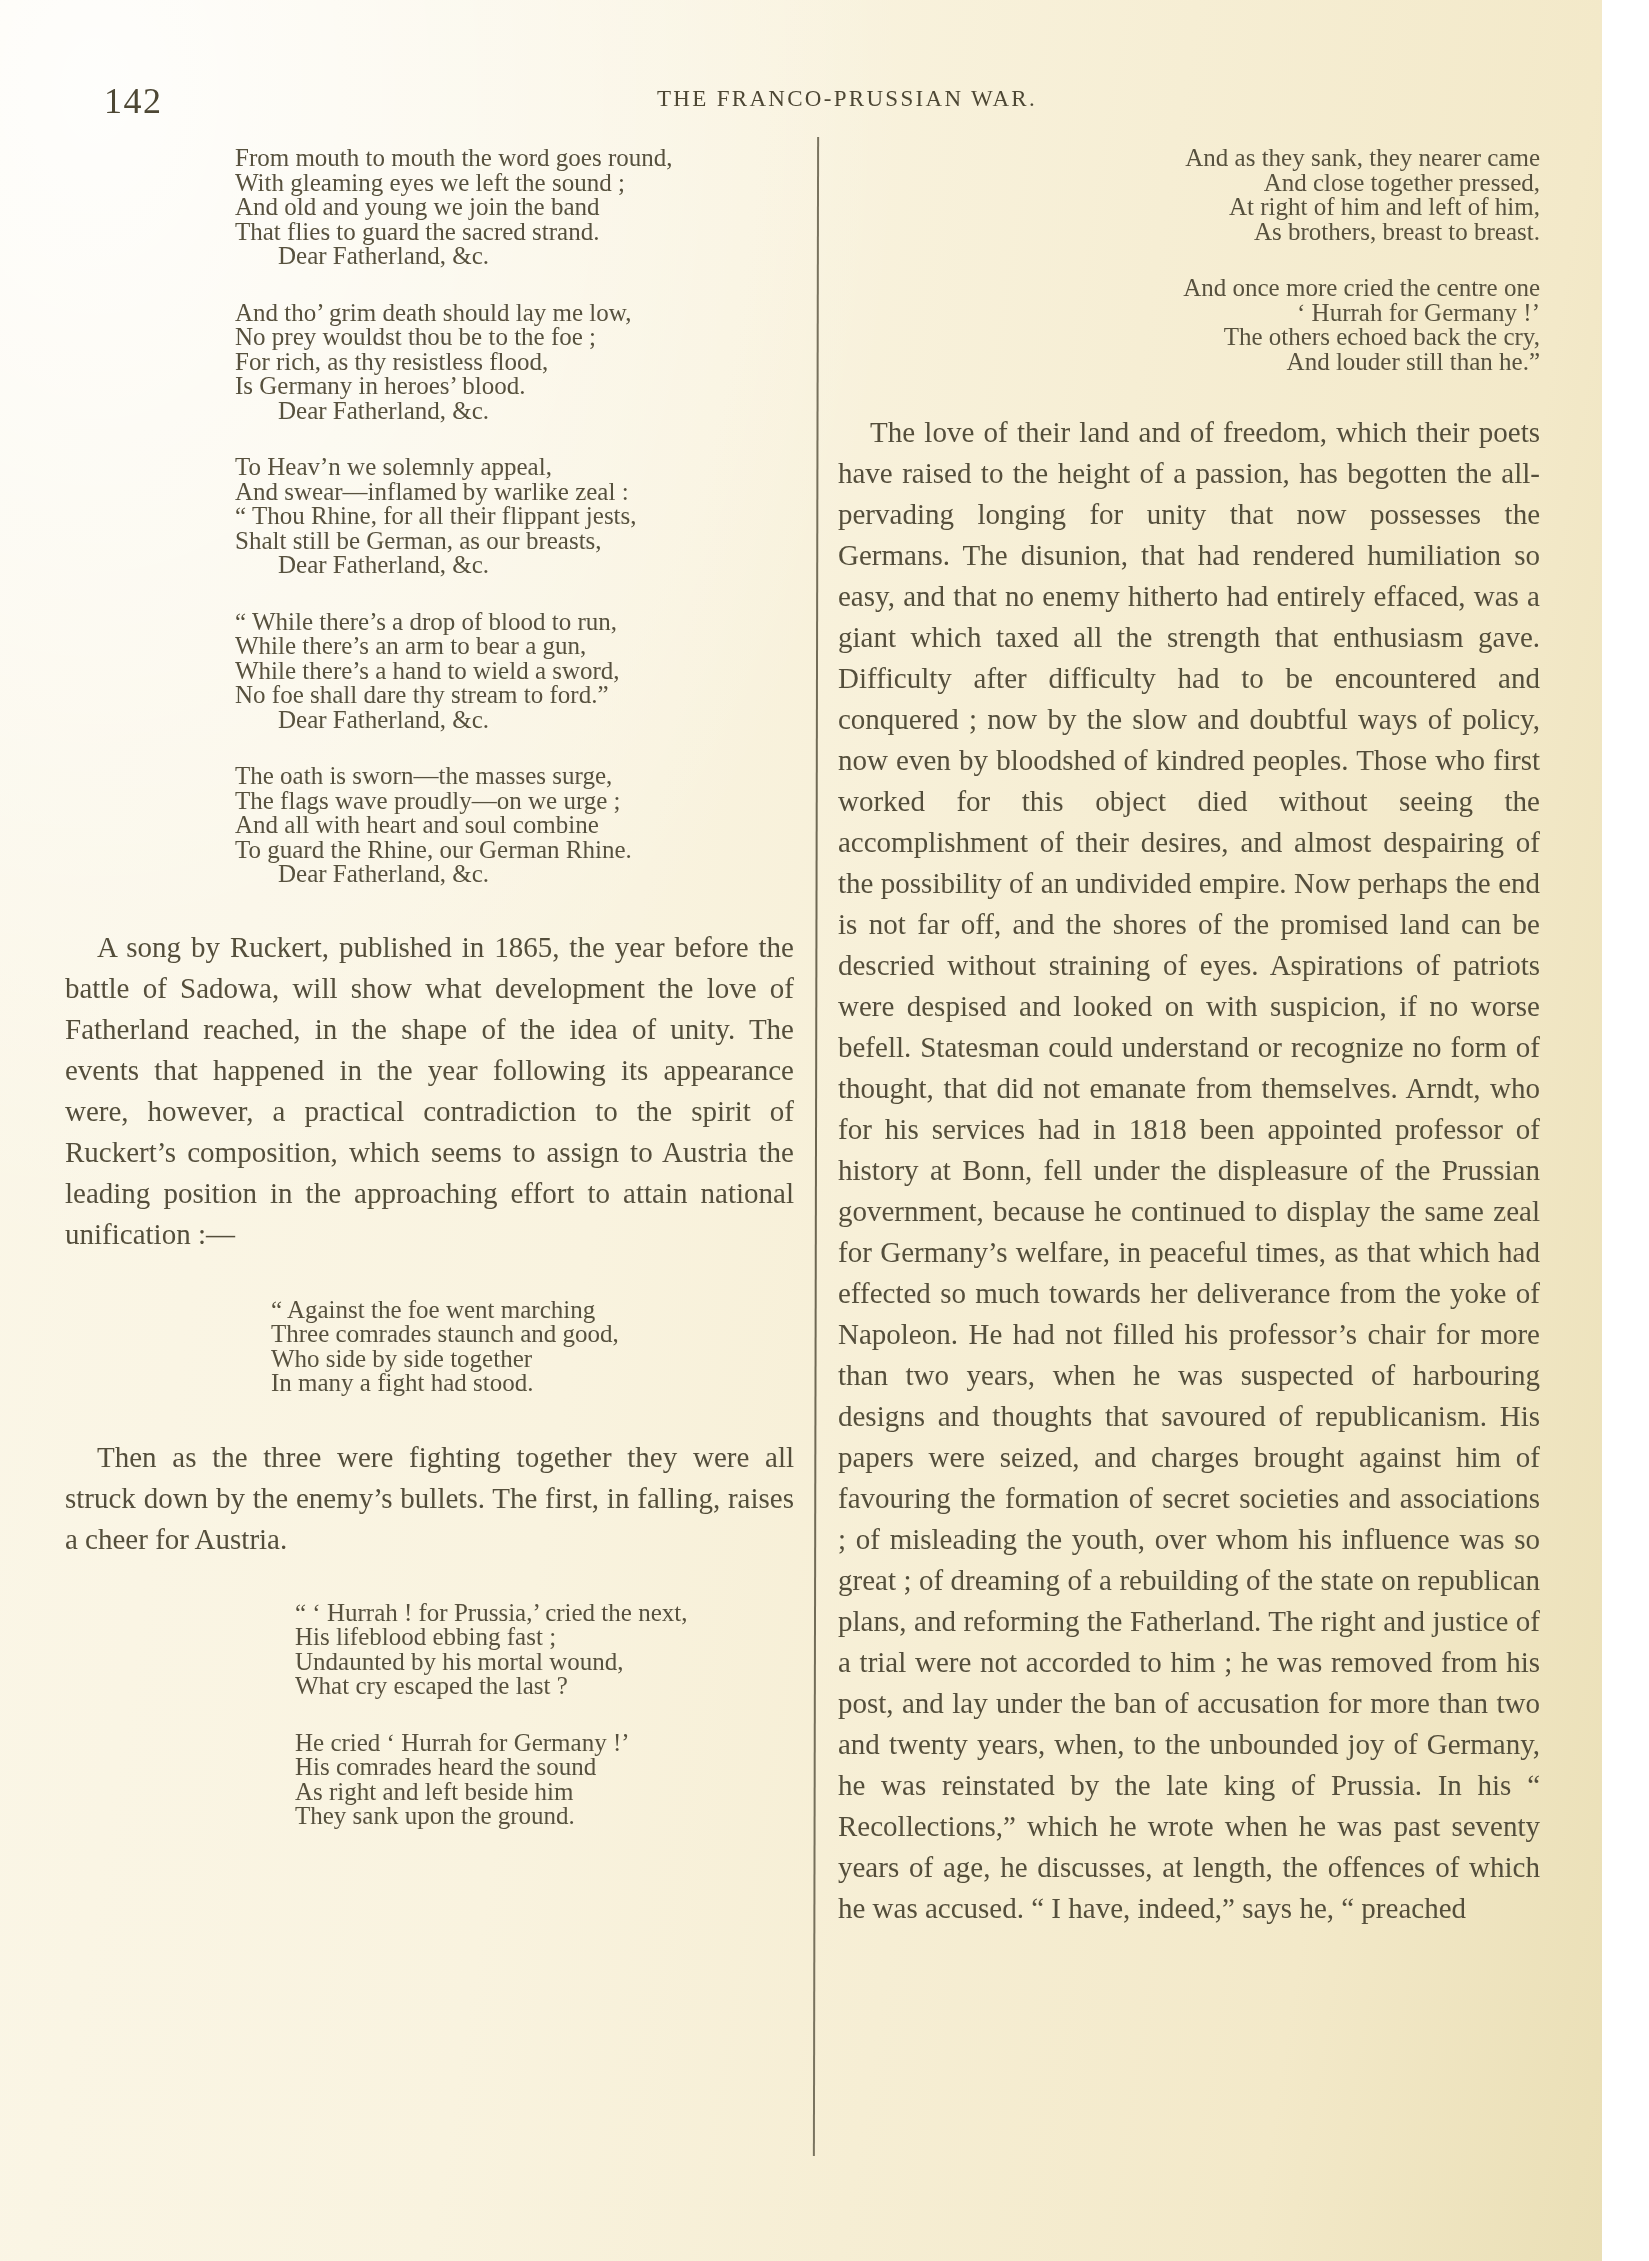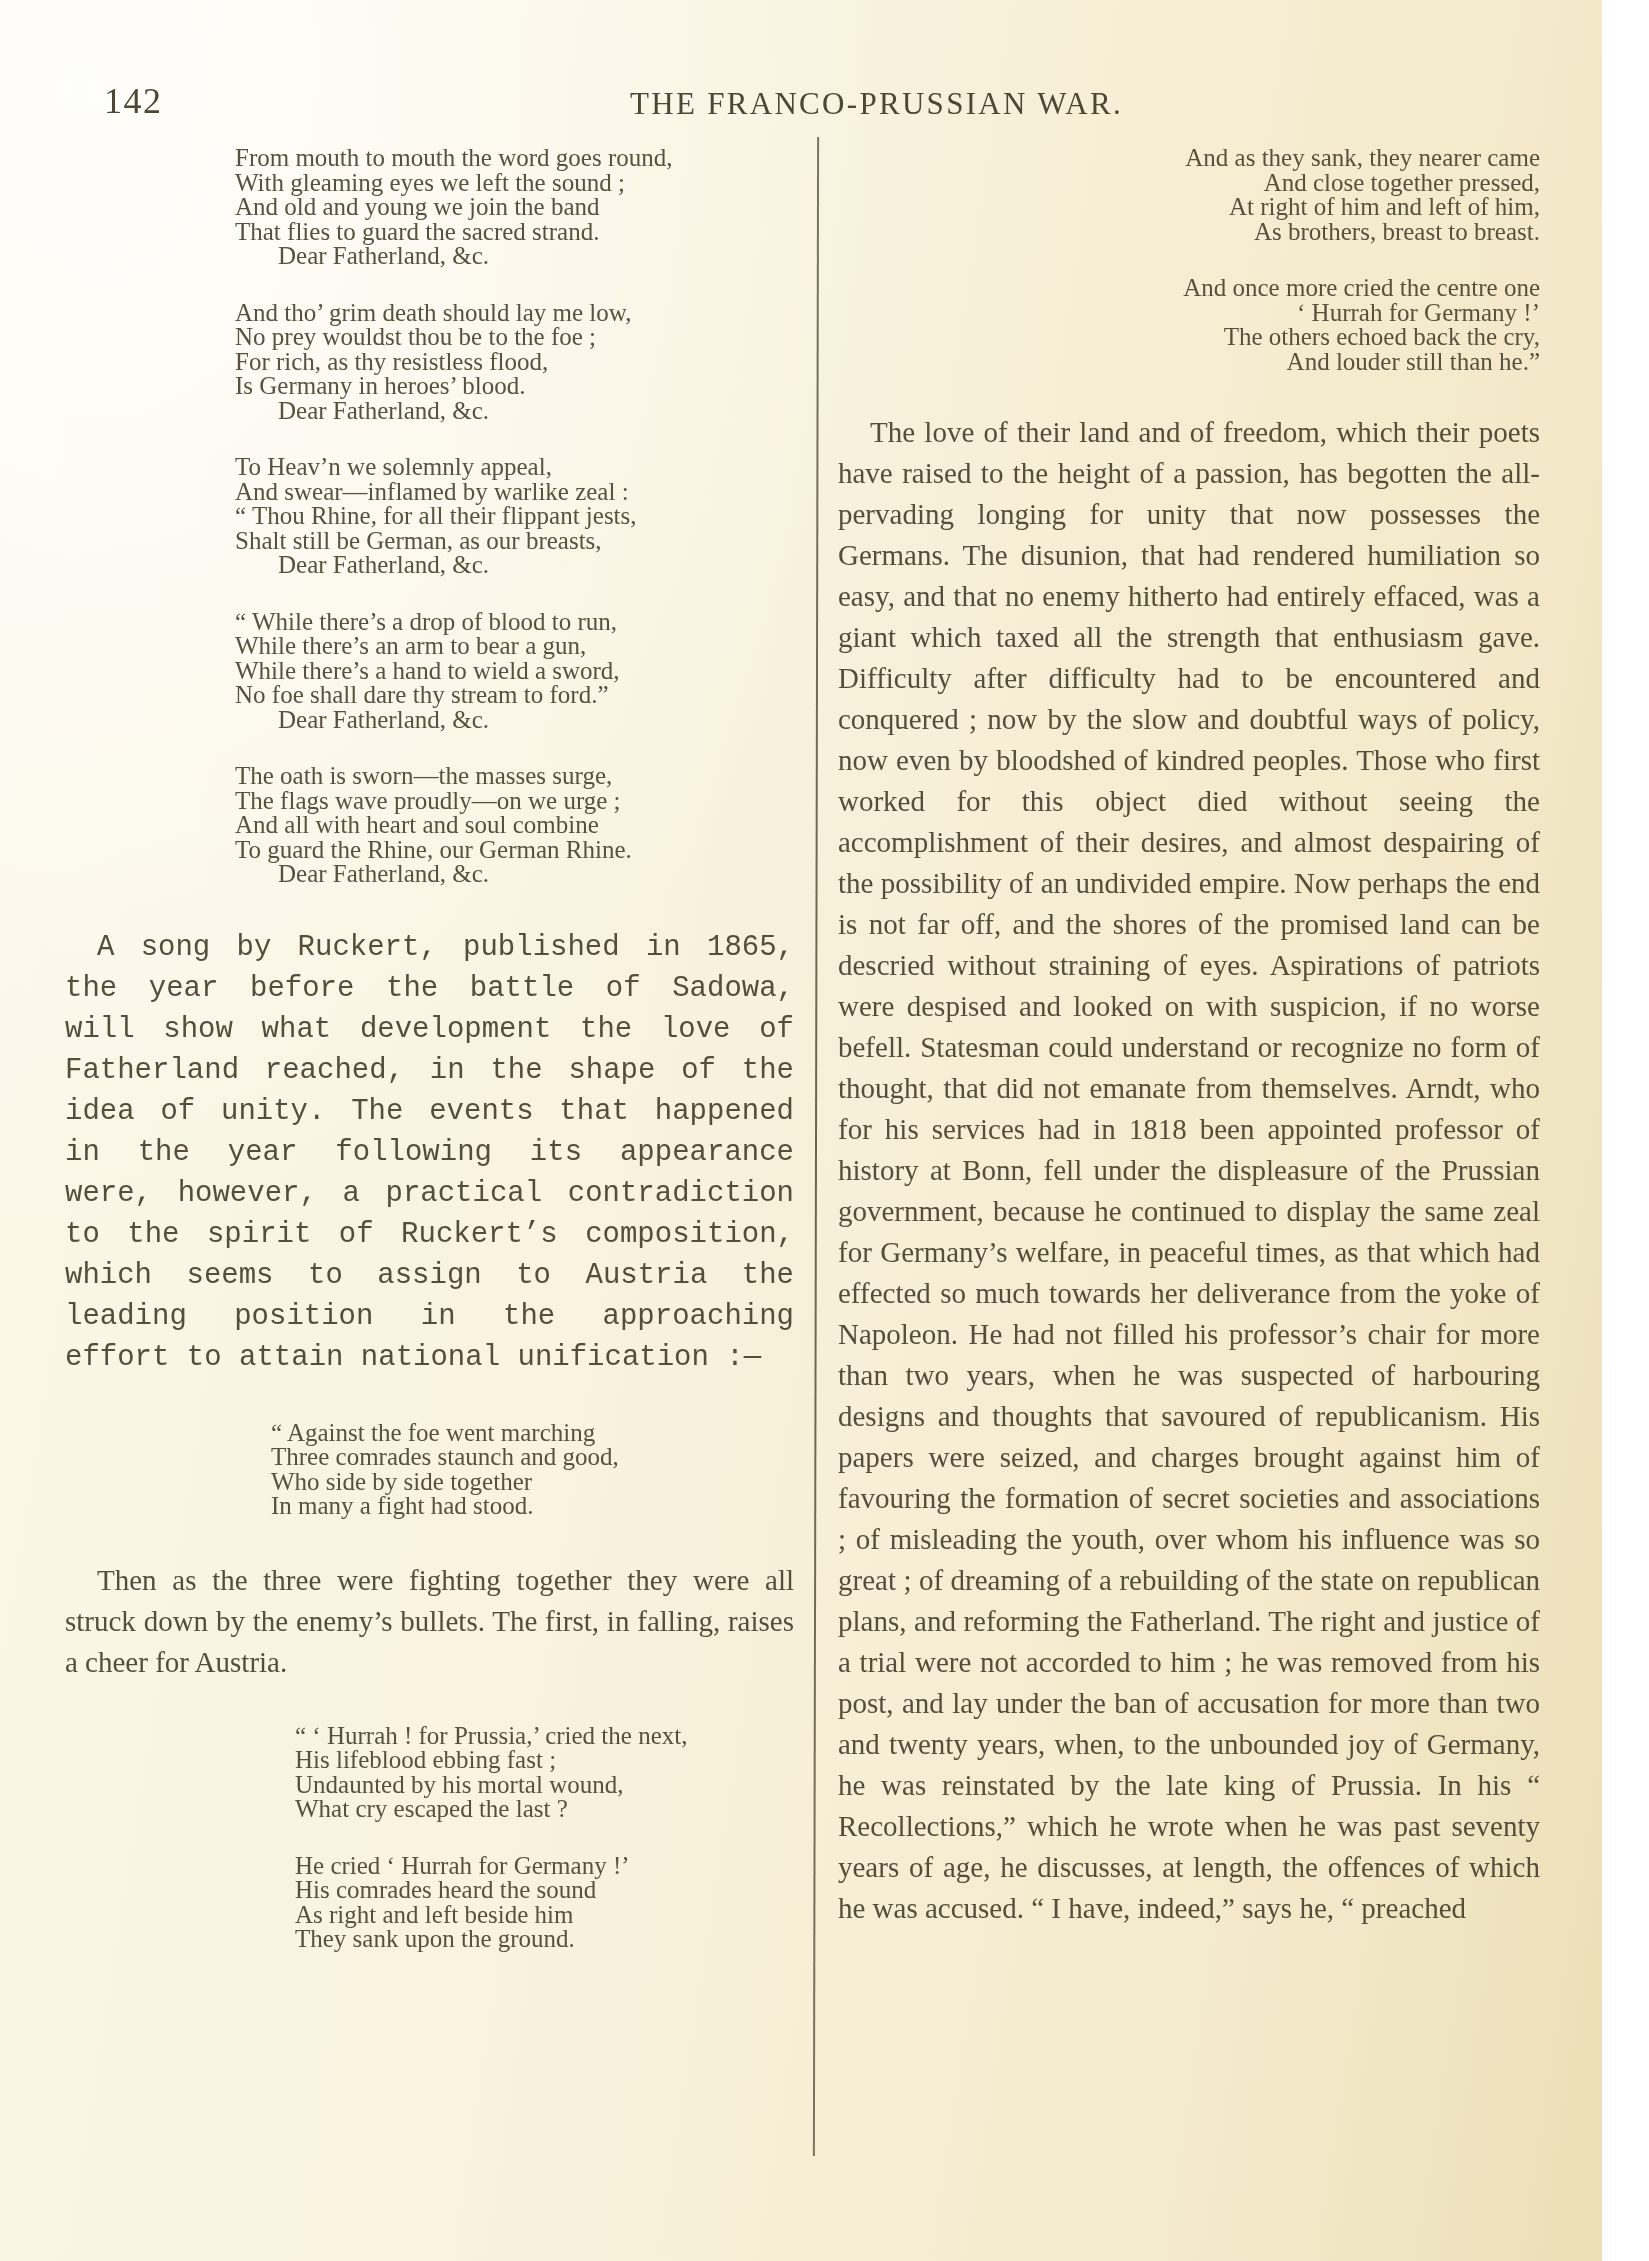--- a/index.html
+++ b/index.html
@@ -12,22 +12,22 @@
     position:absolute;left:0;top:0;width:1602px;height:2261px;
     background:
       radial-gradient(ellipse at 6% 4%, rgba(255,255,255,0.85), rgba(255,255,255,0) 38%),
       linear-gradient(99deg,#fbf7e9 0%,#f9f3df 40%,#f3e9c9 82%,#eadfb6 100%);
   }
   .page-num{
     position:absolute;left:104px;top:80px;
     font-size:36px;color:#4d4734;letter-spacing:1.5px;
   }
   .header-title{
-    position:absolute;left:630px;top:86px;
-    font-size:31px;color:#4d4734;letter-spacing:2.3px;white-space:nowrap;
+    position:absolute;left:657px;top:86px;
+    font-size:23px;color:#4d4734;letter-spacing:2.3px;white-space:nowrap;
   }
   .divider{
     position:absolute;left:815px;top:137px;width:2.3px;height:2019px;
     background:linear-gradient(180deg,#7a7460 0%,#6b6550 50%,#7a7460 100%);
     transform:rotate(0.12deg);
   }
   .col-left{position:absolute;left:65px;top:146px;width:729px;}
   .col-right{position:absolute;left:838px;top:146px;width:702px;}
 
   .pline{
@@ -39,21 +39,21 @@
 
   .poem-a{margin-left:170px;}   
   .poem-b{margin-left:206px;margin-top:43px;}   
   .poem-c{margin-left:230px;margin-top:41px;}   
   .poem-d{margin-left:175px;text-align:right;}   
 
   .prose{
     font-size:29px;line-height:41px;color:#544e3b;
     text-align:justify;text-indent:32px;margin:0;
   }
-  .prose-1{margin-top:40px;font-family:Liberation Mono, monospace;}
+  .prose-1{margin-top:40px;}
   .prose-2{margin-top:41px;}
   .prose-right{margin-top:38px;}
 </style>
 </head>
 <body>
 
 <div class="page">
 
   <div class="page-num">142</div>
   <div class="header-title">THE FRANCO-PRUSSIAN WAR.</div>

